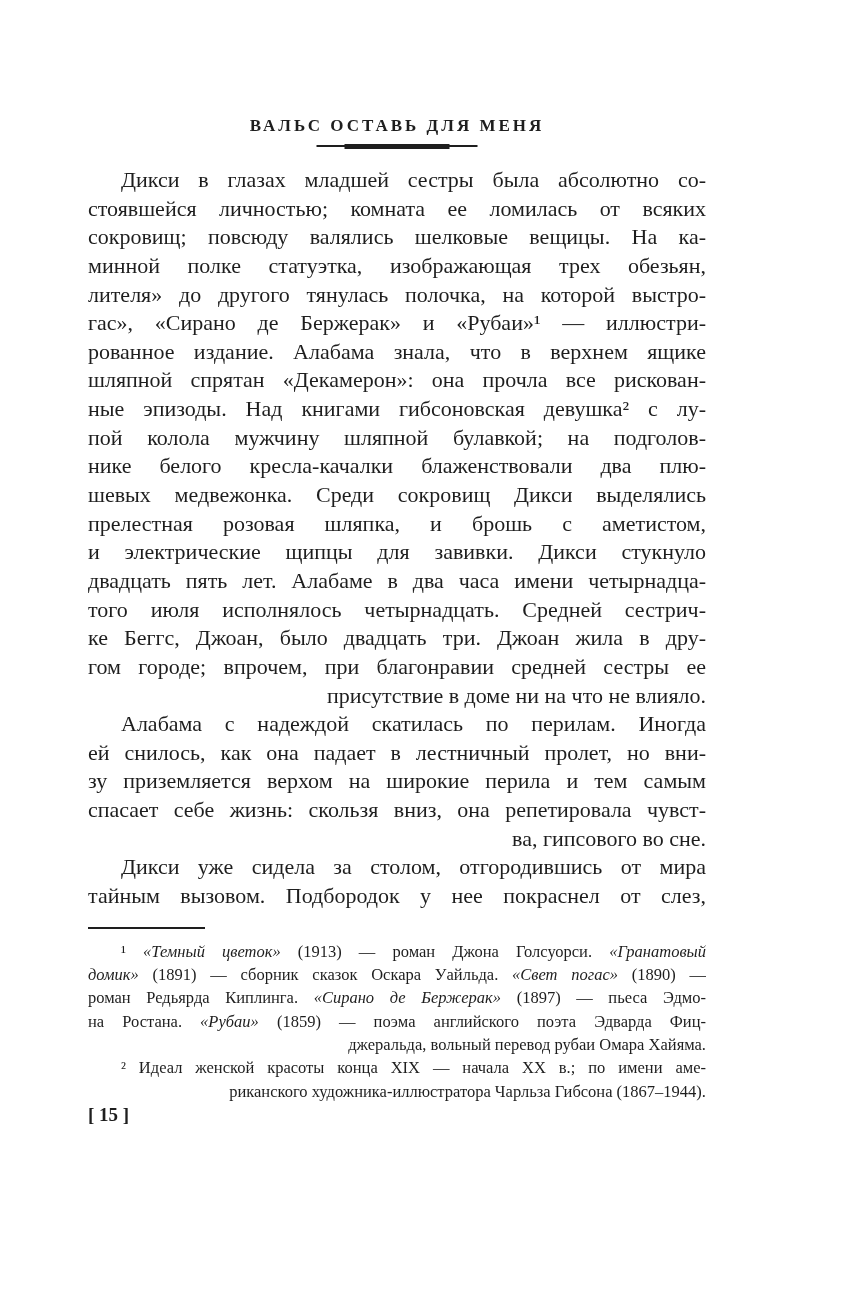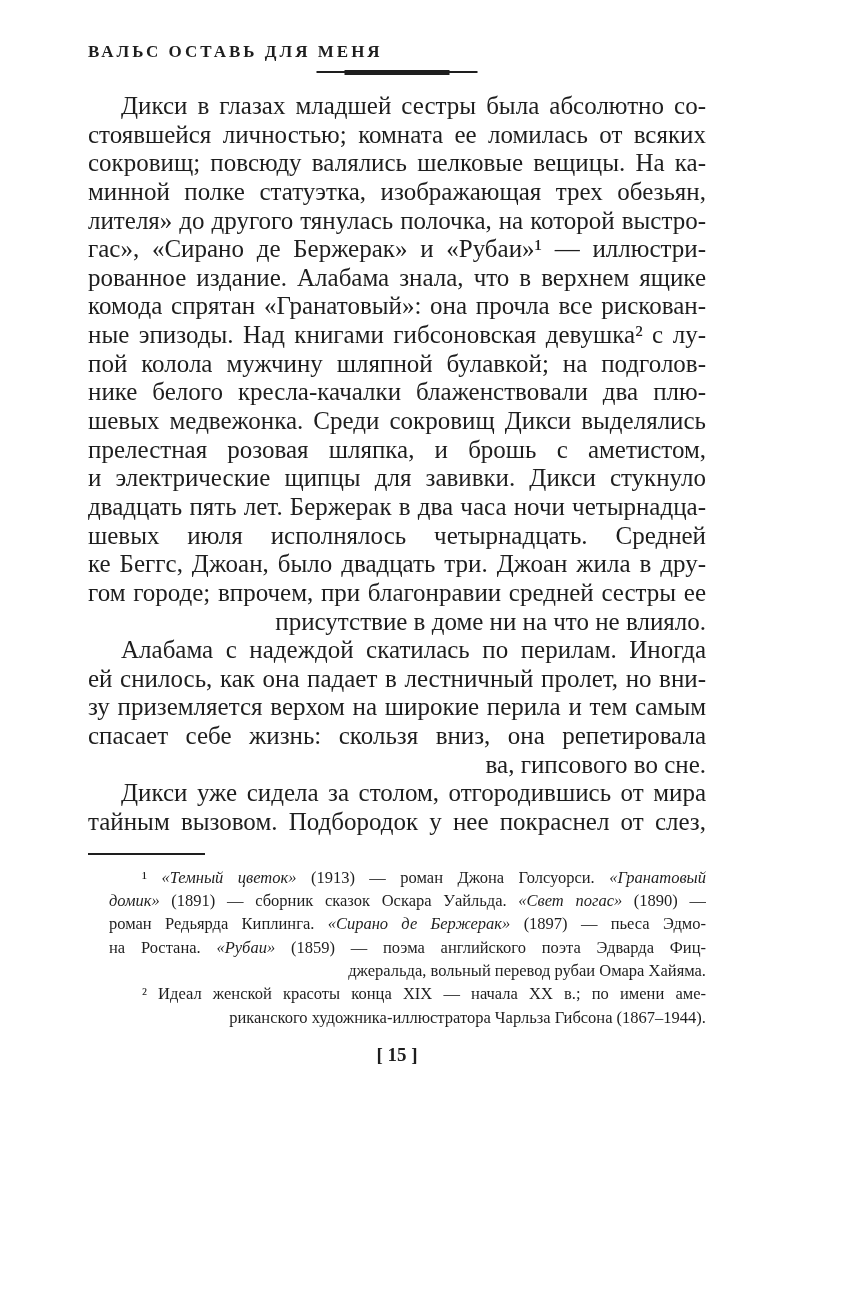--- a/index.html
+++ b/index.html
@@ -13,24 +13,24 @@
     color: #1e1e1e;
     overflow: hidden;
   }
   .column {
     position: absolute;
     left: 88px;
     top: 0;
     width: 618px;
   }
   .running-header {
-    margin-top: 42px;
+    margin-top: 116px;
     height: 20px;
     line-height: 20px;
-    text-align: left;
+    text-align: center;
     font-weight: bold;
     font-size: 17px;
     letter-spacing: 3px;
   }
   .header-rule {
     margin-top: 7px;
     height: 6px;
     position: relative;
   }
   .header-rule .thin {
@@ -46,21 +46,21 @@
     position: absolute;
     left: 50%;
     top: 0.5px;
     transform: translateX(-50%);
     width: 105px;
     height: 5px;
     background: #1e1e1e;
   }
   .body-text {
     margin-top: 17px;
-    font-size: 25px;
+    font-size: 22px;
   }
   .line {
     height: 28.65px;
     line-height: 28.65px;
     text-align: justify;
     overflow: hidden;
   }
   .line::after {
     content: "";
     display: inline-block;
@@ -78,36 +78,34 @@
   }
   .footnotes {
     margin-top: 11px;
     font-size: 16.5px;
   }
   .fn-line {
     height: 23.35px;
     line-height: 23.35px;
     text-align: justify;
     overflow: hidden;
-    margin-left: 21px;
   }
   .fn-line::after {
     content: "";
     display: inline-block;
     width: 100%;
     height: 0;
   }
   .fn-line.indent { text-indent: 33px; }
   .fn-line.endline { text-align: right; }
   .fn-line.endline::after { content: none; }
   .page-number {
-    margin-top: 14px;
     height: 24px;
     line-height: 24px;
-    text-align: center;
+    text-align: left;
     font-weight: bold;
     font-size: 19px;
   }
   em { font-style: italic; }
 </style>
 </head>
 <body>
 
 <div class="page" style="color: rgb(30, 30, 30); background: rgb(255, 255, 255);">
   <div class="column">
@@ -117,29 +115,29 @@
       <span class="thick"></span>
     </div>
     <div class="body-text" id="body-container">
         <div class="line indent"><span>Дикси в глазах младшей сестры была абсолютно со-</span></div>
         <div class="line"><span>стоявшейся личностью; комната ее ломилась от всяких</span></div>
         <div class="line"><span>сокровищ; повсюду валялись шелковые вещицы. На ка-</span></div>
         <div class="line"><span>минной полке статуэтка, изображающая трех обезьян,</span></div>
         <div class="line"><span>лителя» до другого тянулась полочка, на которой выстро-</span></div>
         <div class="line"><span>гас», «Сирано де Бержерак» и «Рубаи»¹ — иллюстри-</span></div>
         <div class="line"><span>рованное издание. Алабама знала, что в верхнем ящике</span></div>
-        <div class="line"><span>комода спрятан «Гранатовый»: она прочла все рискован-</span></div>
+        <div class="line"><span>шляпной спрятан «Декамерон»: она прочла все рискован-</span></div>
         <div class="line"><span>ные эпизоды. Над книгами гибсоновская девушка² с лу-</span></div>
         <div class="line"><span>пой колола мужчину шляпной булавкой; на подголов-</span></div>
         <div class="line"><span>нике белого кресла-качалки блаженствовали два плю-</span></div>
         <div class="line"><span>шевых медвежонка. Среди сокровищ Дикси выделялись</span></div>
         <div class="line"><span>прелестная розовая шляпка, и брошь с аметистом,</span></div>
         <div class="line"><span>и электрические щипцы для завивки. Дикси стукнуло</span></div>
-        <div class="line"><span>двадцать пять лет. Бержерак в два часа ночи четырнадца-</span></div>
-        <div class="line"><span>шевых июля исполнялось четырнадцать. Средней сестрич-</span></div>
+        <div class="line"><span>двадцать пять лет. Алабаме в два часа имени четырнадца-</span></div>
+        <div class="line"><span>того июля исполнялось четырнадцать. Средней сестрич-</span></div>
         <div class="line"><span>ке Беггс, Джоан, было двадцать три. Джоан жила в дру-</span></div>
         <div class="line"><span>гом городе; впрочем, при благонравии средней сестры ее</span></div>
         <div class="line endline"><span>присутствие в доме ни на что не влияло.</span></div>
         <div class="line indent"><span>Алабама с надеждой скатилась по перилам. Иногда</span></div>
         <div class="line"><span>ей снилось, как она падает в лестничный пролет, но вни-</span></div>
         <div class="line"><span>зу приземляется верхом на широкие перила и тем самым</span></div>
         <div class="line"><span>спасает себе жизнь: скользя вниз, она репетировала чувст-</span></div>
         <div class="line endline"><span>ва, гипсового во сне.</span></div>
         <div class="line indent"><span>Дикси уже сидела за столом, отгородившись от мира</span></div>
         <div class="line"><span>тайным вызовом. Подбородок у нее покраснел от слез,</span></div>

